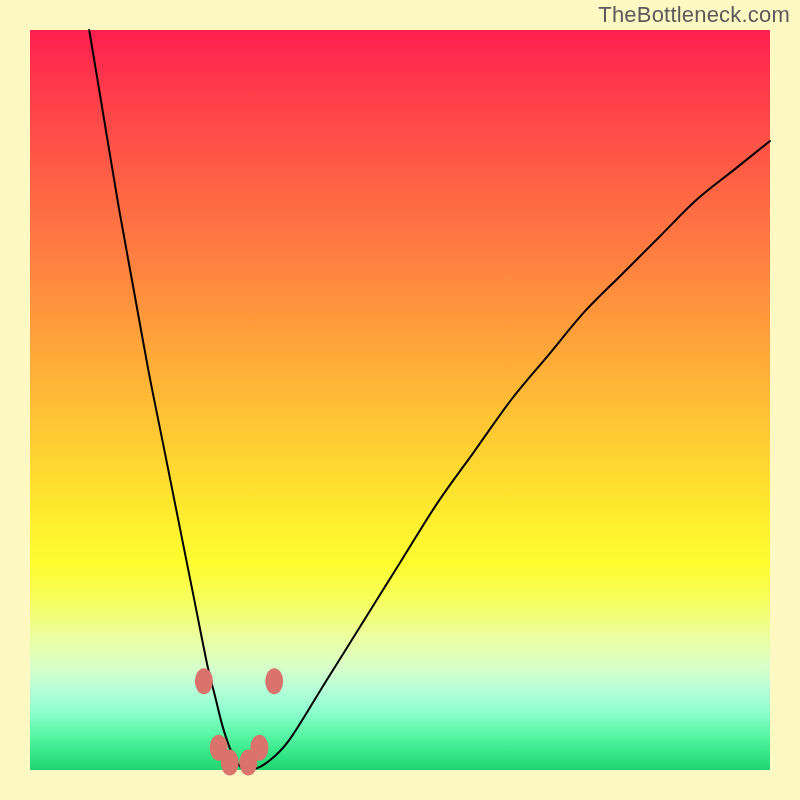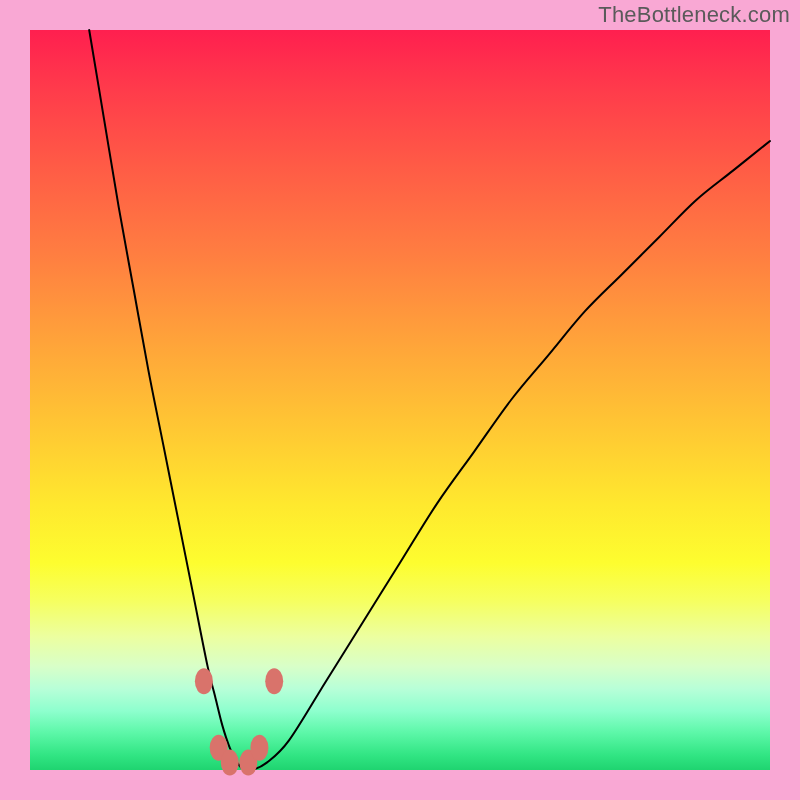--- a/index.html
+++ b/index.html
@@ -8,21 +8,21 @@
     width: 800px;
     height: 800px;
     background: #000;
     font-family: Arial, Helvetica, sans-serif;
     overflow: hidden;
   }
   .frame {
     position: relative;
     width: 800px;
     height: 800px;
-    background: #f9a8d4;
+    background: #fef9c3;
   }
   .watermark {
     position: absolute;
     top: 2px;
     right: 10px;
     color: #5a5a5a;
     font-size: 22px;
     font-weight: 500;
     letter-spacing: 0.2px;
     user-select: none;

